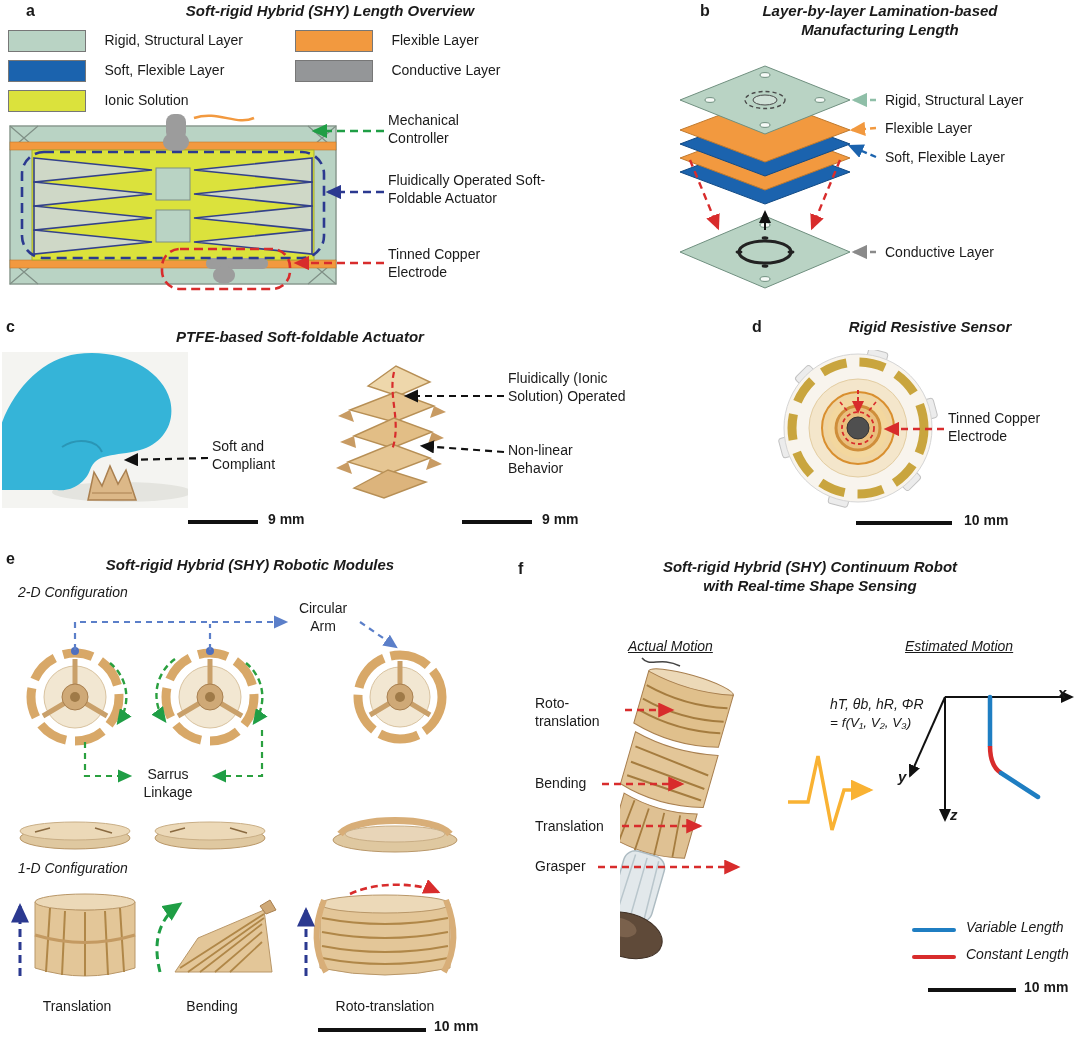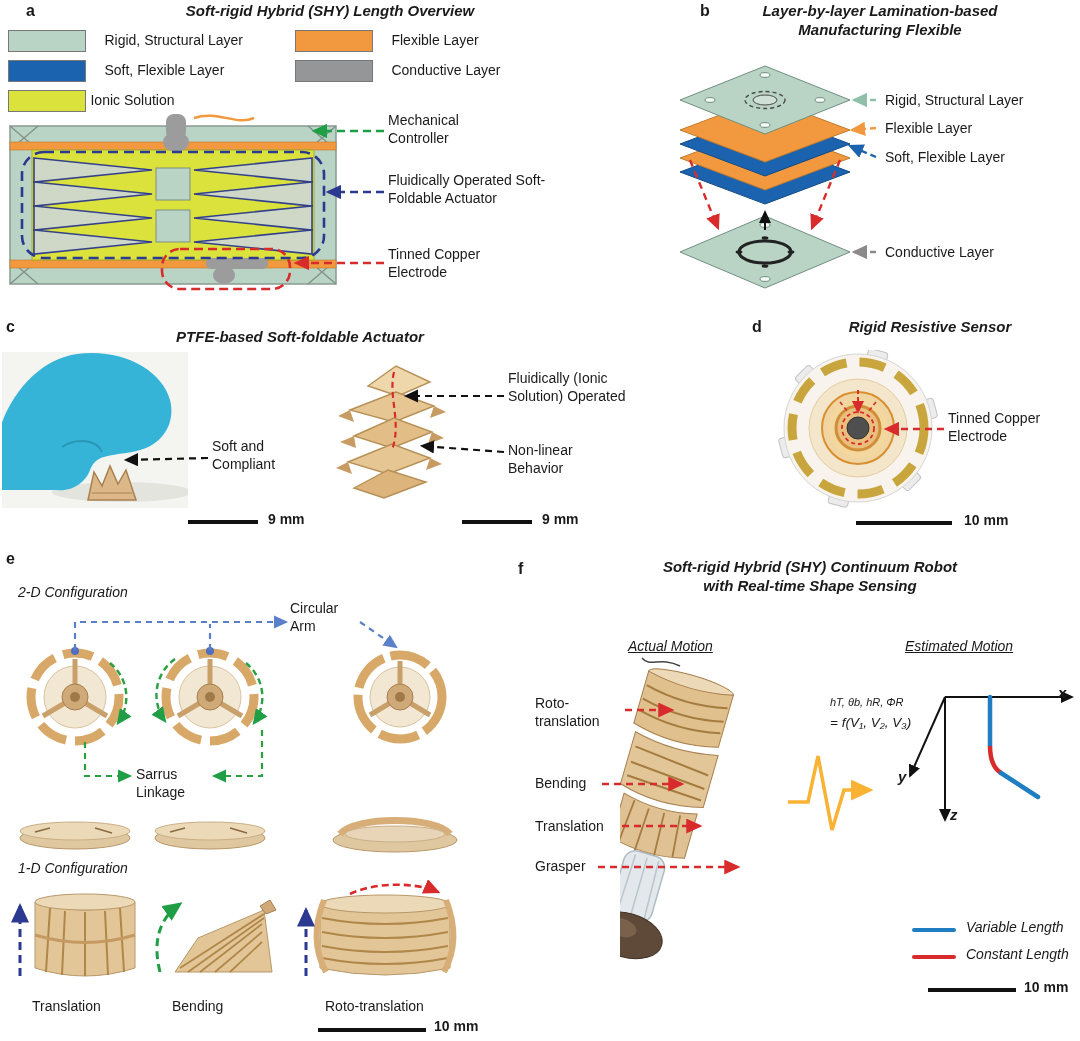--- a/index.html
+++ b/index.html
@@ -4,21 +4,21 @@
 <style>
   html,body{margin:0;padding:0;background:#fff;}
   #figure{position:relative;width:1080px;height:1041px;background:#fff;
           font-family:"Liberation Sans", sans-serif;color:#1a1a1a;overflow:hidden;}
   .abs{position:absolute;}
   .t{font-size:14px;line-height:1.25;}
   .title{font-weight:bold;font-style:italic;font-size:15px;text-align:center;}
   .plabel{font-weight:bold;font-size:16px;}
   .it{font-style:italic;}
   .ul{text-decoration:underline;}
-  .ctr{text-align:left;}
+  .ctr{text-align:center;}
   .bold{font-weight:bold;}
   .sw{display:inline-block;width:76px;height:20px;border:1px solid #777;vertical-align:middle;}
   .sw-rigid{background:#b9d3c4;}
   .sw-soft{background:#1b63ae;}
   .sw-ionic{background:#dbe23c;}
   .sw-flex{background:#f2993f;}
   .sw-cond{background:#949698;}
   .scalebar{position:absolute;background:#111;height:4px;}
   .ovl{pointer-events:none;}
   .legendline{position:absolute;height:4px;border-radius:2px;}
@@ -69,21 +69,21 @@
 <div class="abs" style="left:8px;top:30px">
   <span class="sw sw-rigid"></span>
   <span class="t" style="margin-left:14px;vertical-align:middle">Rigid, Structural Layer</span>
 </div>
 <div class="abs" style="left:8px;top:60px">
   <span class="sw sw-soft"></span>
   <span class="t" style="margin-left:14px;vertical-align:middle">Soft, Flexible Layer</span>
 </div>
 <div class="abs" style="left:8px;top:90px">
   <span class="sw sw-ionic"></span>
-  <span class="t" style="vertical-align:middle">Ionic Solution</span>
+  <span class="t" style="margin-left:14px;vertical-align:middle">Ionic Solution</span>
 </div>
 <div class="abs" style="left:295px;top:30px">
   <span class="sw sw-flex"></span>
   <span class="t" style="margin-left:14px;vertical-align:middle">Flexible Layer</span>
 </div>
 <div class="abs" style="left:295px;top:60px">
   <span class="sw sw-cond"></span>
   <span class="t" style="margin-left:14px;vertical-align:middle">Conductive Layer</span>
 </div>
 
@@ -124,21 +124,21 @@
 <div class="abs t" style="left:388px;top:246px;width:110px">Tinned Copper Electrode</div>
 
 <svg class="abs ovl" style="left:0;top:0" width="660" height="310" viewBox="0 0 660 310">
   <path d="M384,131 L314,131" stroke="#1f9e45" stroke-width="2.4" stroke-dasharray="8 5" fill="none" marker-end="url(#arwGreen)"></path>
   <path d="M384,192 L328,192" stroke="#2b3990" stroke-width="2.4" stroke-dasharray="8 5" fill="none" marker-end="url(#arwBlue)"></path>
   <path d="M384,263 L296,263" stroke="#d82c2c" stroke-width="2.4" stroke-dasharray="8 5" fill="none" marker-end="url(#arwRed)"></path>
 </svg>
 
 <div class="abs plabel" style="left:700px;top:2px">b</div>
 <div class="abs title" style="left:682px;top:2px;width:396px">Layer-by-layer Lamination-based</div>
-<div class="abs title" style="left:682px;top:21px;width:396px">Manufacturing Flexible</div>
+<div class="abs title" style="left:682px;top:21px;width:396px">Manufacturing Length</div>
 
 <svg class="abs" style="left:660px;top:60px" width="420" height="250" viewBox="0 0 420 250">
 
   <polygon points="105,80 190,112 105,144 20,112" fill="#1b63ae" stroke="#114a85"></polygon>
   <polygon points="105,66 190,98 105,130 20,98" fill="#f2993f" stroke="#c07a2e"></polygon>
   <polygon points="105,52 190,84 105,116 20,84" fill="#1b63ae" stroke="#114a85"></polygon>
   <polygon points="105,38 190,70 105,102 20,70" fill="#f2993f" stroke="#c07a2e"></polygon>
 
   <g>
     <polygon points="105,6 190,40 105,74 20,40" fill="#b9d3c4" stroke="#6f8f7f"></polygon>
@@ -252,20 +252,21 @@
 <div class="abs t" style="left:948px;top:410px;width:115px">Tinned Copper Electrode</div>
 
 <svg class="abs ovl" style="left:660px;top:320px" width="420" height="220" viewBox="0 0 420 220">
   <path d="M284,109 L226,109" stroke="#d82c2c" stroke-width="2.4" stroke-dasharray="7 5" fill="none" marker-end="url(#arwRed)"></path>
 </svg>
 
 <div class="scalebar" style="left:856px;top:521px;width:96px"></div>
 <div class="abs t bold" style="left:964px;top:512px">10 mm</div>
 
 <div class="abs plabel" style="left:6px;top:550px">e</div>
+<div class="abs title" style="left:20px;top:556px;width:460px">Soft-rigid Hybrid (SHY) Robotic Modules</div>
 <div class="abs t it" style="left:18px;top:584px">2-D Configuration</div>
 <div class="abs t ctr" style="left:290px;top:600px;width:66px">Circular Arm</div>
 
 <svg class="abs" style="left:10px;top:635px" width="480" height="130" viewBox="0 0 480 130">
   <g>
     <circle cx="65" cy="62" r="44" fill="none" stroke="#d8a868" stroke-width="9" stroke-dasharray="30 9"></circle>
     <circle cx="65" cy="62" r="31" fill="#f2e7d2" stroke="#d9c3a0"></circle>
     <path d="M65,62 L65,24 M65,62 L33,81 M65,62 L97,81" stroke="#c9a06a" stroke-width="5"></path>
     <circle cx="65" cy="62" r="13" fill="#cfa977" stroke="#a87f4f"></circle>
     <circle cx="65" cy="62" r="5" fill="#9f7a48"></circle>
@@ -374,21 +375,21 @@
     <path d="M38,156 L38,202 Q76,212 114,202 L114,156 Q76,166 38,156 Z" fill="#dfc193" stroke="#a87f4f"></path>
     <path d="M50,160 L46,206 M66,164 L64,208 M82,164 L84,208 M98,162 L102,204" stroke="#a57c3f" stroke-width="1.8"></path>
     <rect x="56" y="208" width="42" height="68" rx="12" fill="#dde4e8" opacity="0.85" stroke="#9fb0b8" stroke-width="1.5"></rect>
     <path d="M66,212 L64,272 M78,212 L78,274 M90,212 L92,272" stroke="#b9c6cc" stroke-width="1.5"></path>
     <ellipse cx="80" cy="292" rx="36" ry="22" fill="#5f4a39" stroke="#3e2f24"></ellipse>
     <ellipse cx="72" cy="286" rx="16" ry="9" fill="#7a614c"></ellipse>
   </g>
   <path d="M60,18 C40,8 30,20 22,10" stroke="#444" stroke-width="1.5" fill="none"></path>
 </svg>
 
-<div class="abs t it" style="left:830px;top:696px;width:110px;font-size:11px">hT, θb, hR, ΦR</div>
+<div class="abs t it" style="left:830px;top:696px;width:110px;font-size:14px">hT, θb, hR, ΦR</div>
 <div class="abs t it" style="left:830px;top:715px;width:110px;font-size:13.5px">= f(V₁, V₂, V₃)</div>
 
 <svg class="abs ovl" style="left:520px;top:550px" width="560" height="491" viewBox="0 0 560 491">
   <path d="M105,160 L152,160" stroke="#d82c2c" stroke-width="2.5" stroke-dasharray="7 5" fill="none" marker-end="url(#arwRed)"></path>
   <path d="M82,234 L162,234" stroke="#d82c2c" stroke-width="2.5" stroke-dasharray="7 5" fill="none" marker-end="url(#arwRed)"></path>
   <path d="M102,276 L180,276" stroke="#d82c2c" stroke-width="2.5" stroke-dasharray="7 5" fill="none" marker-end="url(#arwRed)"></path>
   <path d="M78,317 L218,317" stroke="#d82c2c" stroke-width="2.5" stroke-dasharray="7 5" fill="none" marker-end="url(#arwRed)"></path>
   <path d="M268,252 L288,252 L298,206 L312,280 L324,240 L350,240" stroke="#f9b233" stroke-width="3.5" fill="none" marker-end="url(#arwOrange)"></path>
   <path d="M425,147 L552,147" stroke="#111" stroke-width="2" fill="none" marker-end="url(#arwBlack)"></path>
   <path d="M425,147 L390,226" stroke="#111" stroke-width="2" fill="none" marker-end="url(#arwBlack)"></path>

